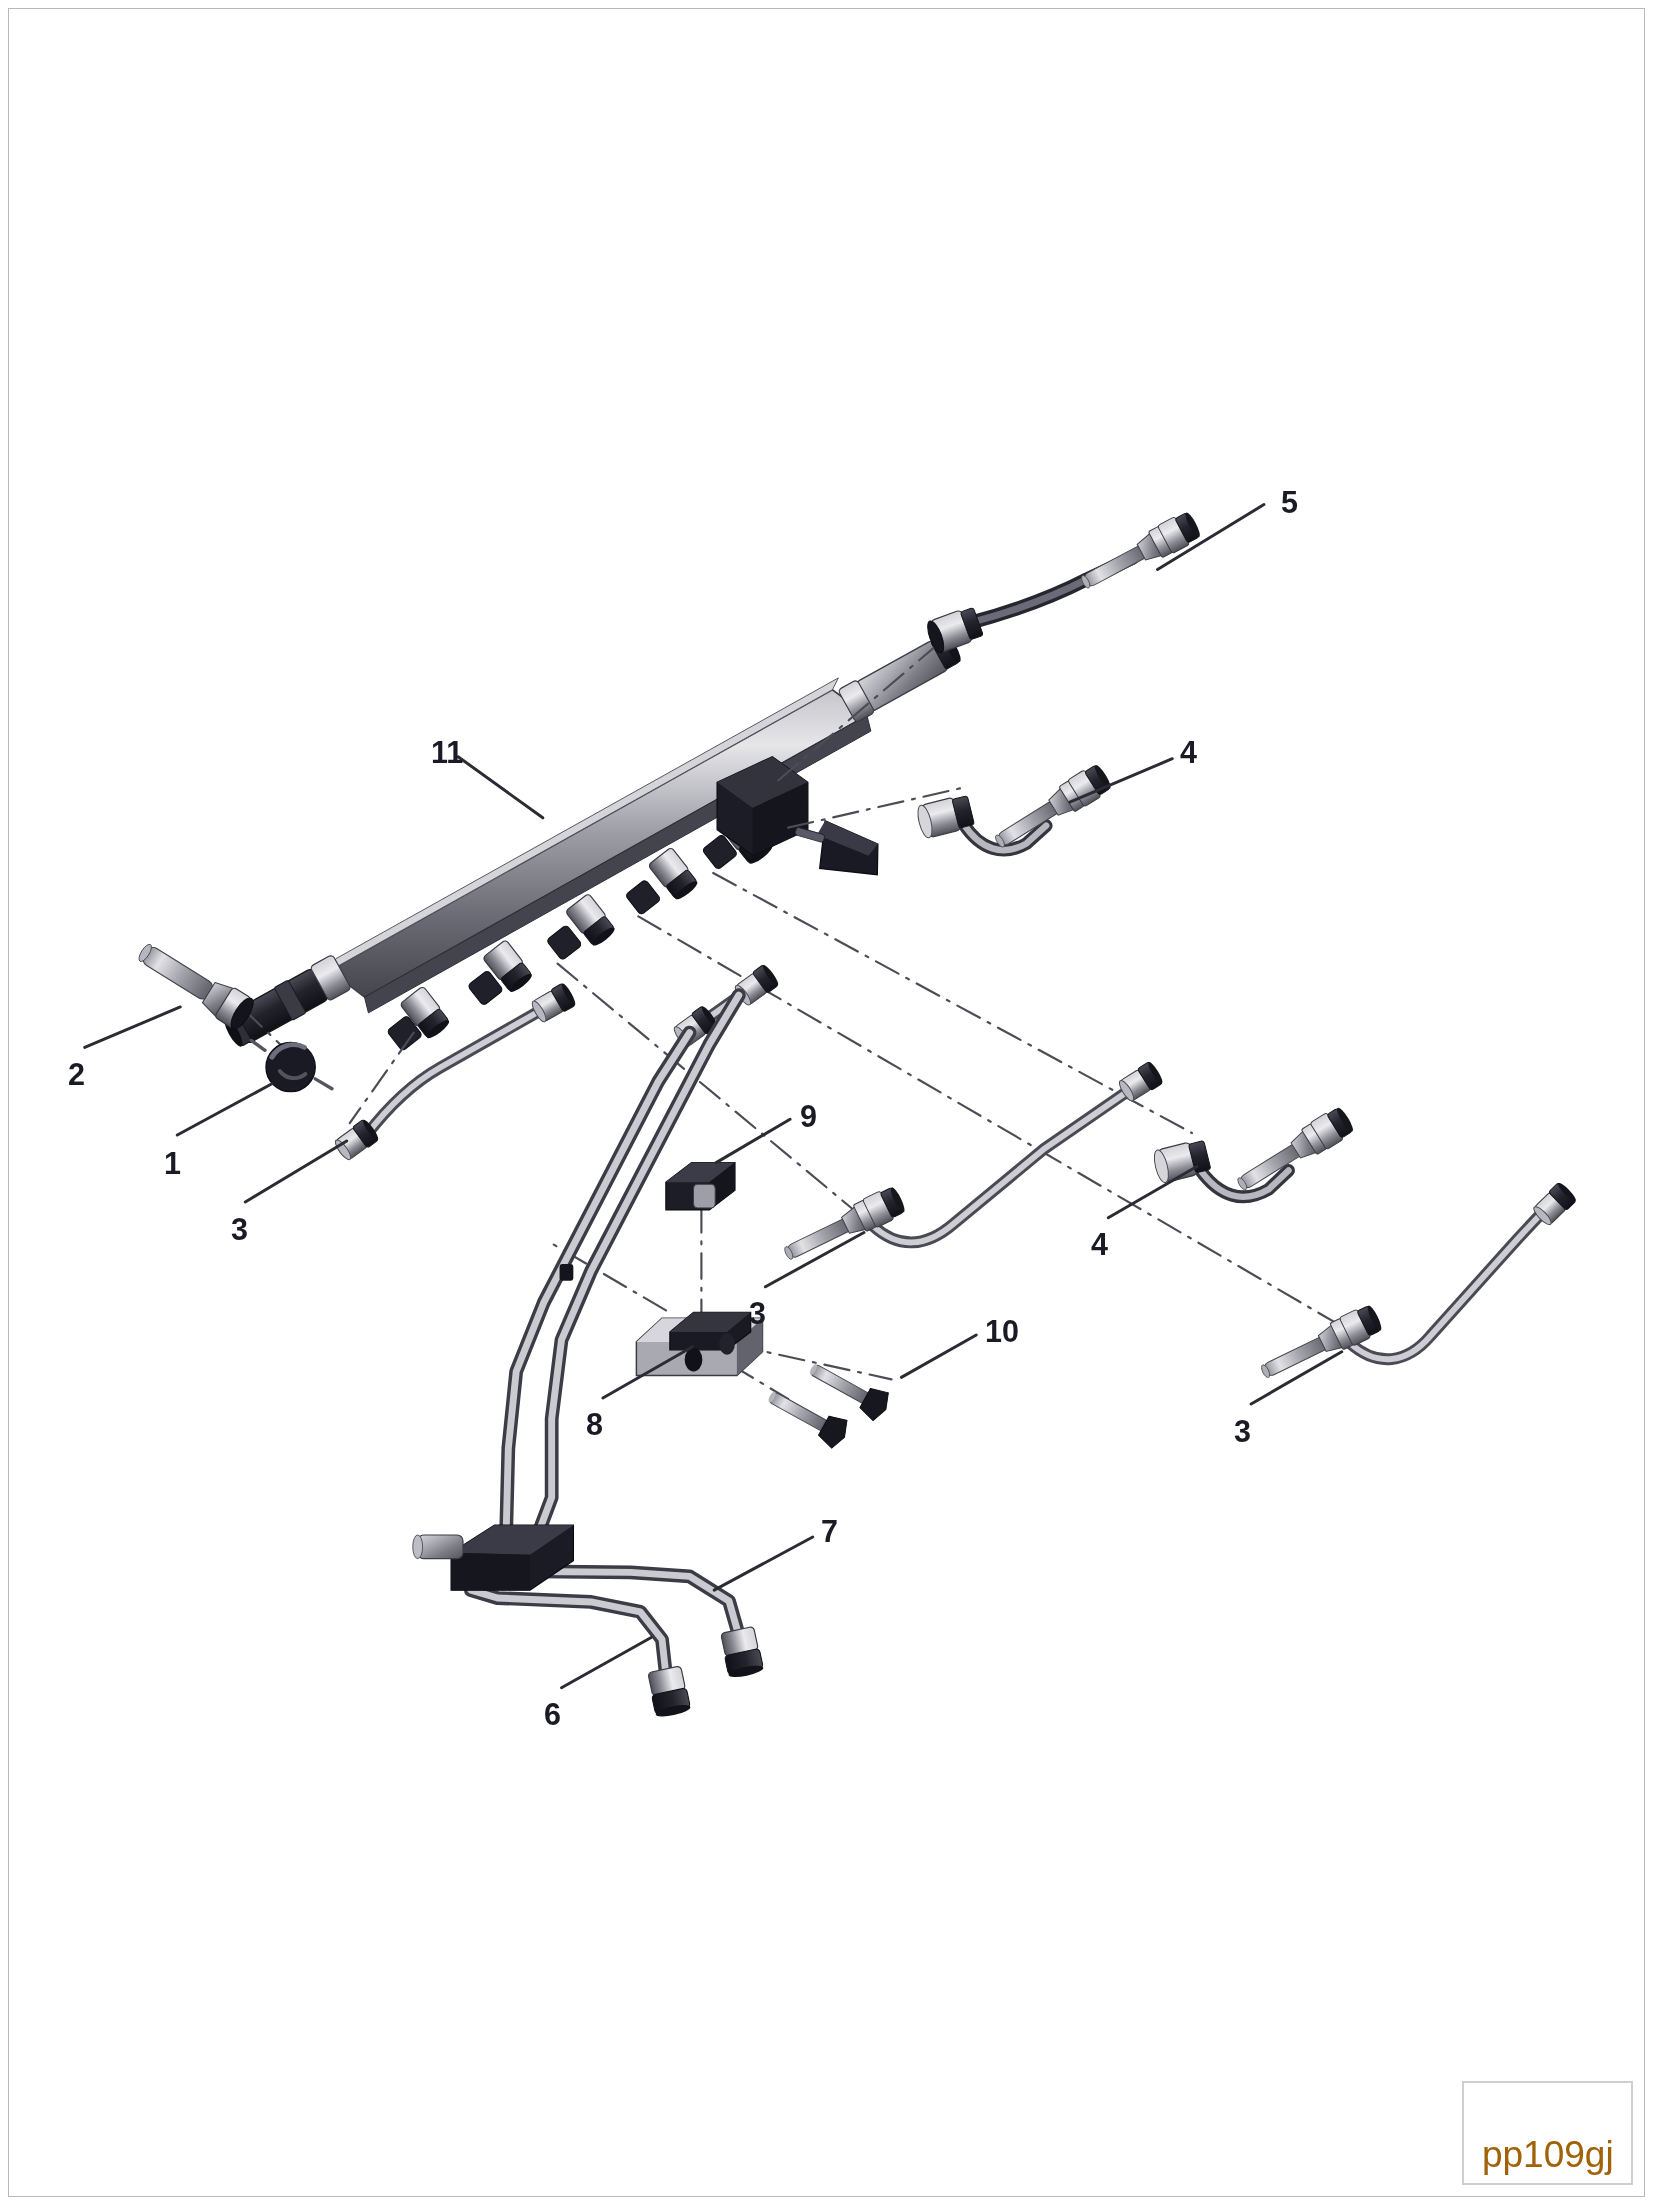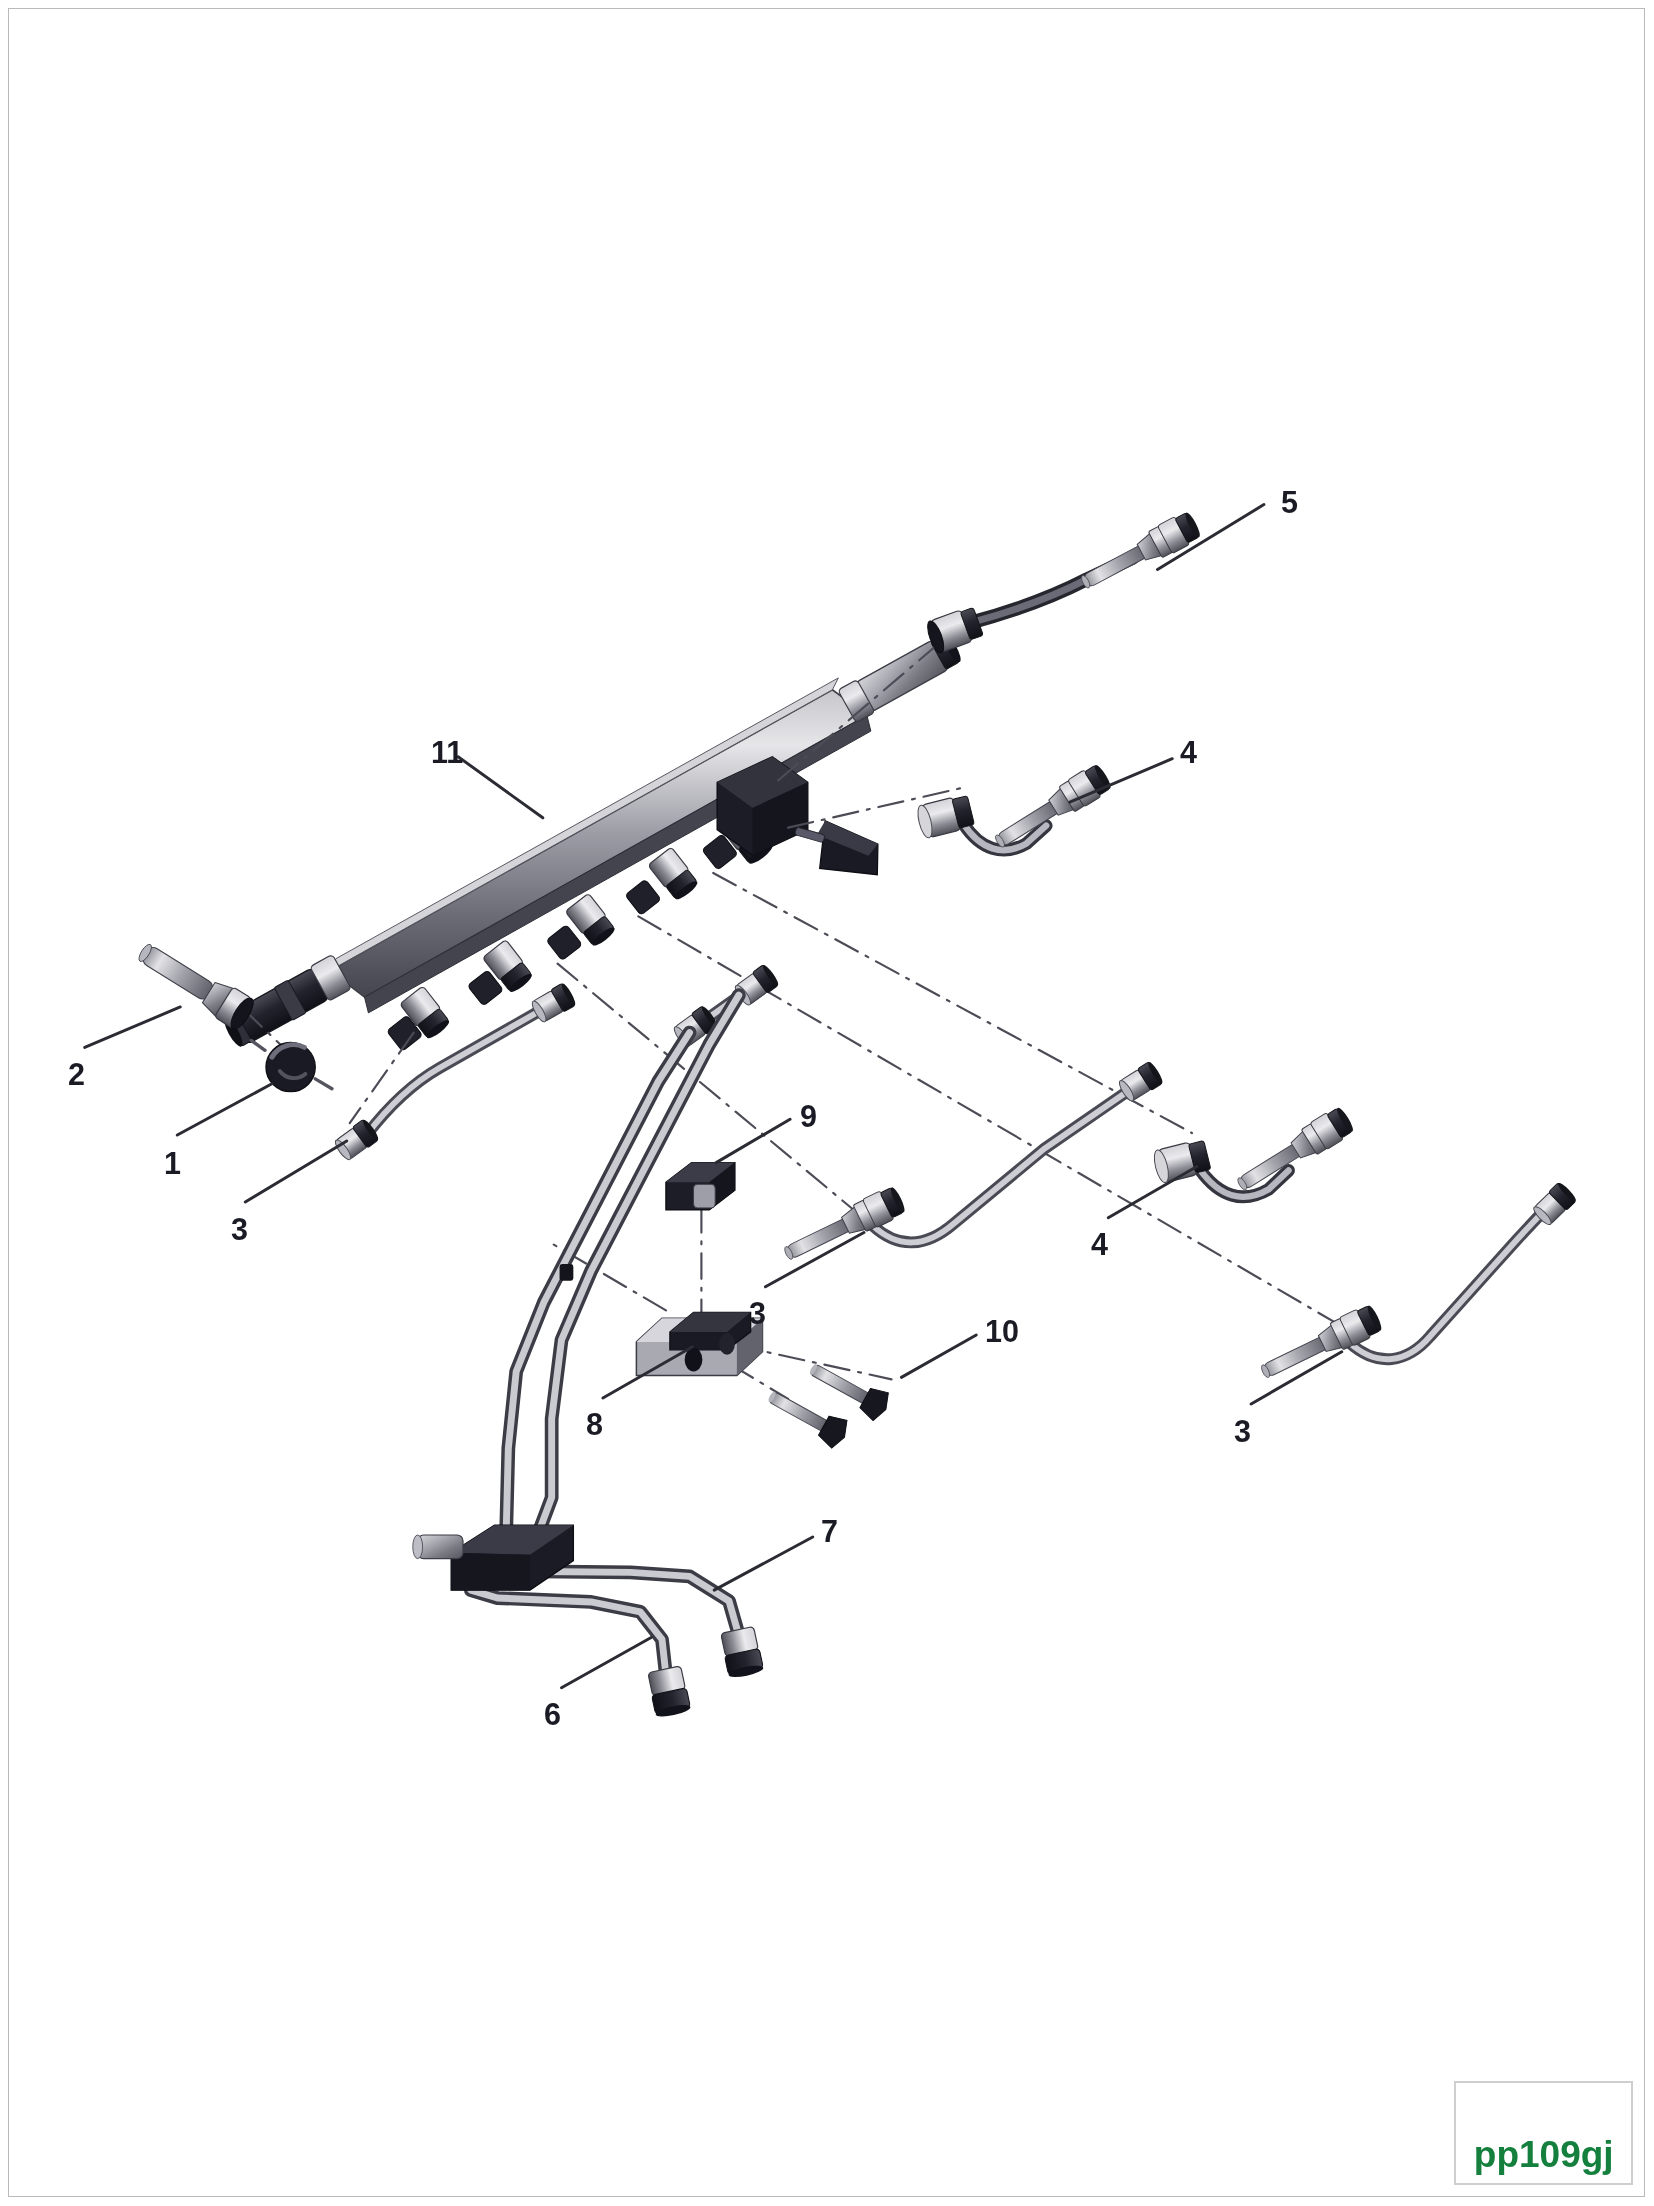--- a/index.html
+++ b/index.html
@@ -51,22 +51,22 @@
     right: 21.7px;
     bottom: 21.7px;
     border: 2px solid #cfcfcf;
     background: #ffffff;
     padding: 6.9px 17.7px 8.9px 17.7px;
     box-sizing: border-box;
   }
   #figure-id-text {
     font-family: "Liberation Sans", sans-serif;
     font-size: 37px;
-    font-weight: bold;
-    color: #15803d;
+    font-weight: normal;
+    color: #a16207;
     line-height: 1.05;
     white-space: nowrap;
     margin-top: 46px;
   }
 </style>
 </head>
 <body>
 
 <div id="page">
 

